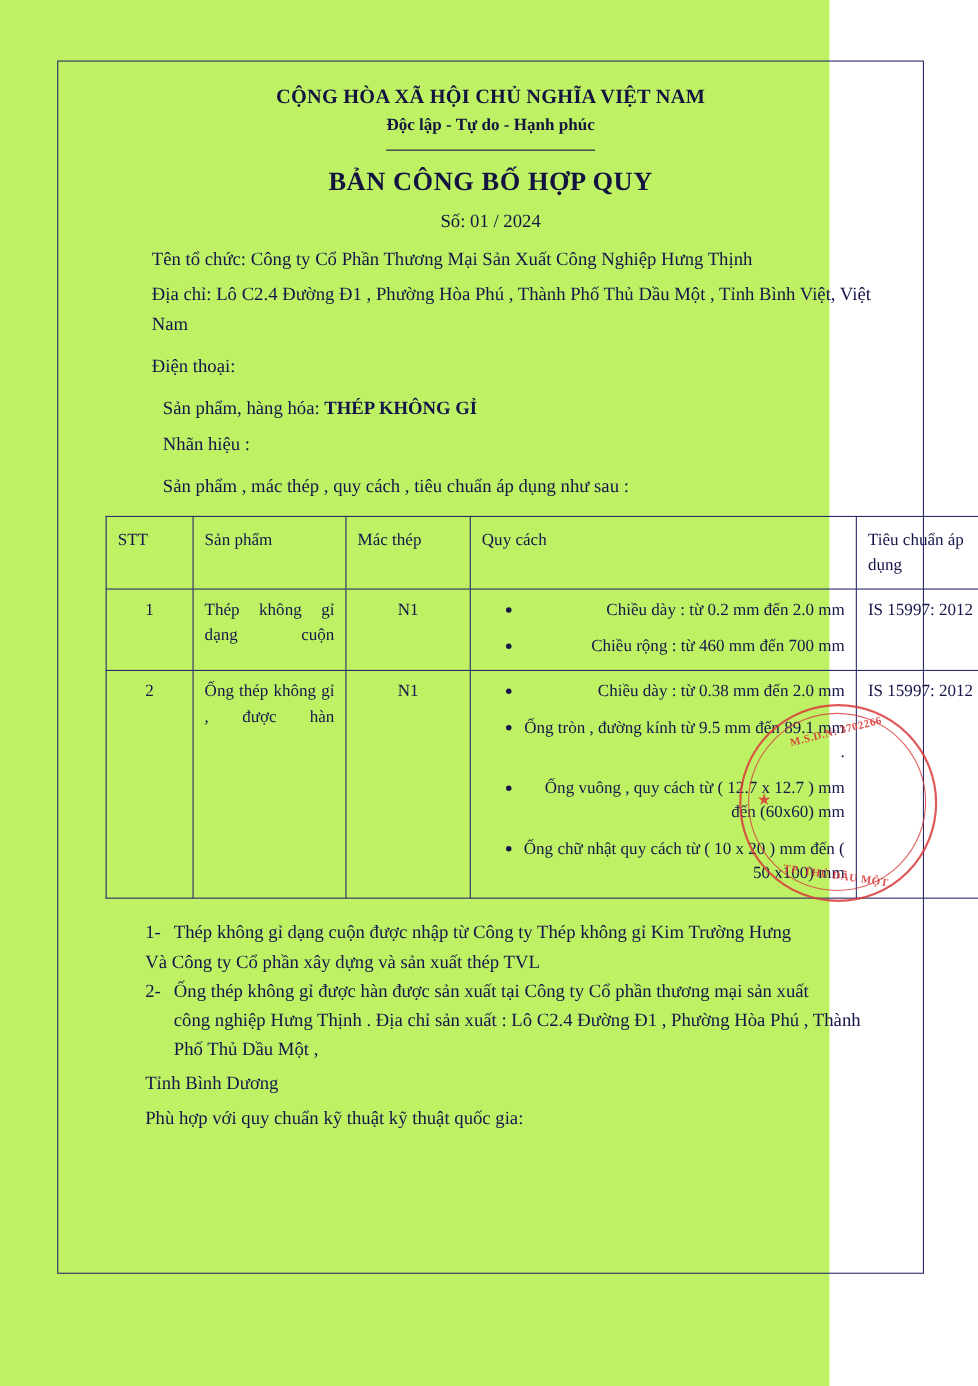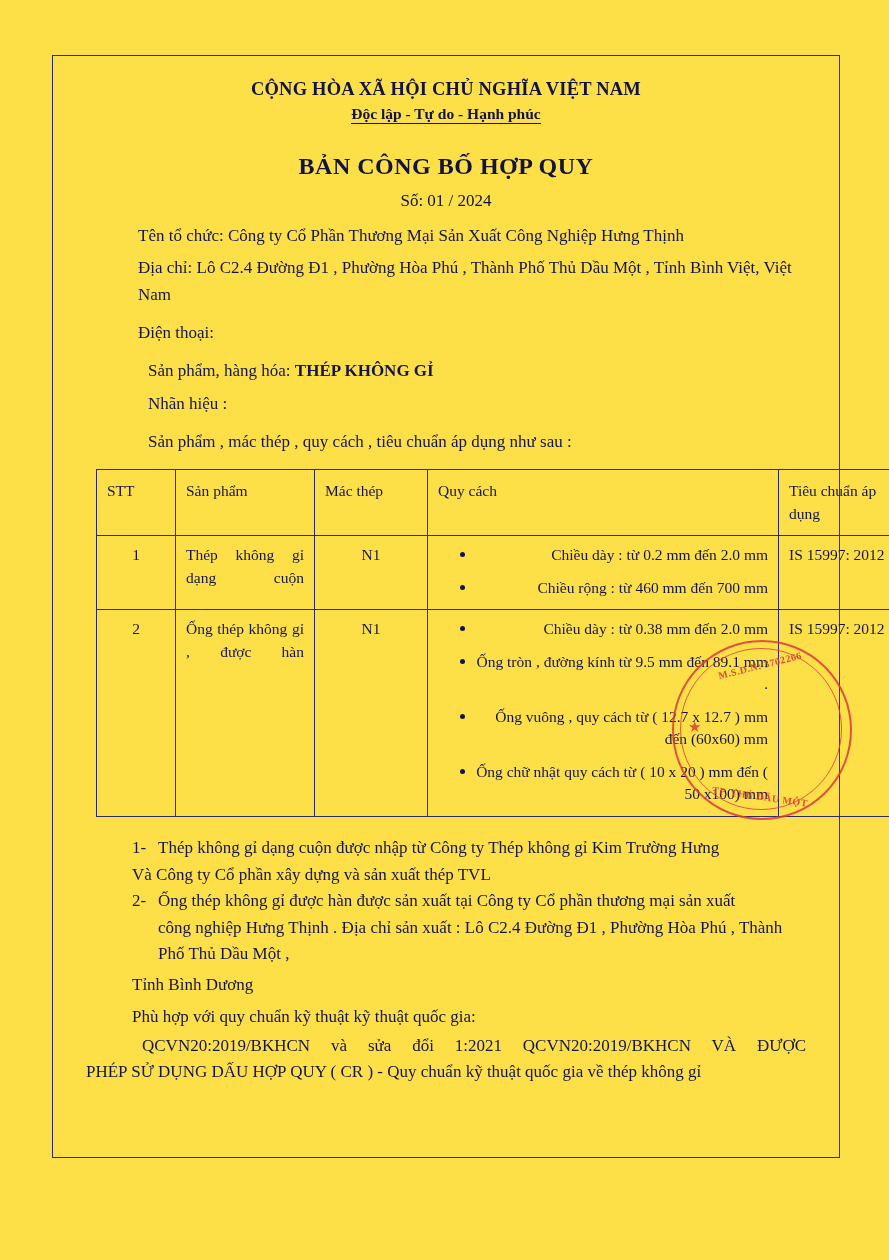--- a/index.html
+++ b/index.html
@@ -11,23 +11,23 @@
     width: 889px;
     height: 1260px;
     position: relative;
     font-family: "Liberation Serif", serif;
     color: #1a1a2e;
     overflow: hidden;
   }
   .page {
     position: absolute;
     left: 0; top: 0;
-    width: 889px;
+    width: 754px;
     height: 1260px;
-    background: #fde047;
+    background: #bef264;
   }
   .doc-border {
     position: absolute;
     left: 52px;
     top: 55px;
     width: 788px;
     height: 1103px;
     border: 1.5px solid #2b2b6b;
     box-sizing: border-box;
   }
@@ -50,21 +50,21 @@
   }
   .national-sub {
     text-align: center;
     font-weight: bold;
     font-size: 15.5px;
     color: #13133f;
     margin-top: 5px;
   }
   .national-sub span {
     border-bottom: 1.4px solid #13133f;
-    padding-bottom: 1px;
+    padding-bottom: 14px;
   }
   .doc-title {
     text-align: center;
     font-weight: bold;
     font-size: 24px;
     letter-spacing: 0.5px;
     color: #13133f;
     margin-top: 30px;
   }
   .doc-number {
@@ -301,24 +301,20 @@
       <div>Và Công ty Cổ phần xây dựng và sản xuất thép TVL</div>
       <div class="note-item">
         <div class="note-num">2-</div>
         <div class="note-text">Ống thép không gỉ được hàn được sản xuất tại Công ty Cổ phần thương mại sản xuất</div>
       </div>
       <div class="note-cont">công nghiệp Hưng Thịnh . Địa chỉ sản xuất : Lô C2.4 Đường Đ1 , Phường Hòa Phú , Thành Phố Thủ Dầu Một ,</div>
     </div>
 
     <div class="footer-para">Tỉnh Bình Dương</div>
     <div class="footer-para">Phù hợp với quy chuẩn kỹ thuật kỹ thuật quốc gia:</div>
-    <div class="footer-justify">
-      <span class="l1">QCVN20:2019/BKHCN và sửa đổi 1:2021  QCVN20:2019/BKHCN VÀ ĐƯỢC</span>
-      <span class="l2">PHÉP SỬ DỤNG DẤU HỢP QUY ( CR ) -  Quy chuẩn kỹ thuật quốc gia về thép không gỉ</span>
-    </div>
   </div>
 
   <div class="stamp">
     <div class="ring"></div>
     <div class="ring2"></div>
     <div class="star">★</div>
     <div class="arc-top">M.S.D.N: 3702266</div>
     <div class="arc-bot">TP. THỦ DẦU MỘT</div>
   </div>
 </div>

